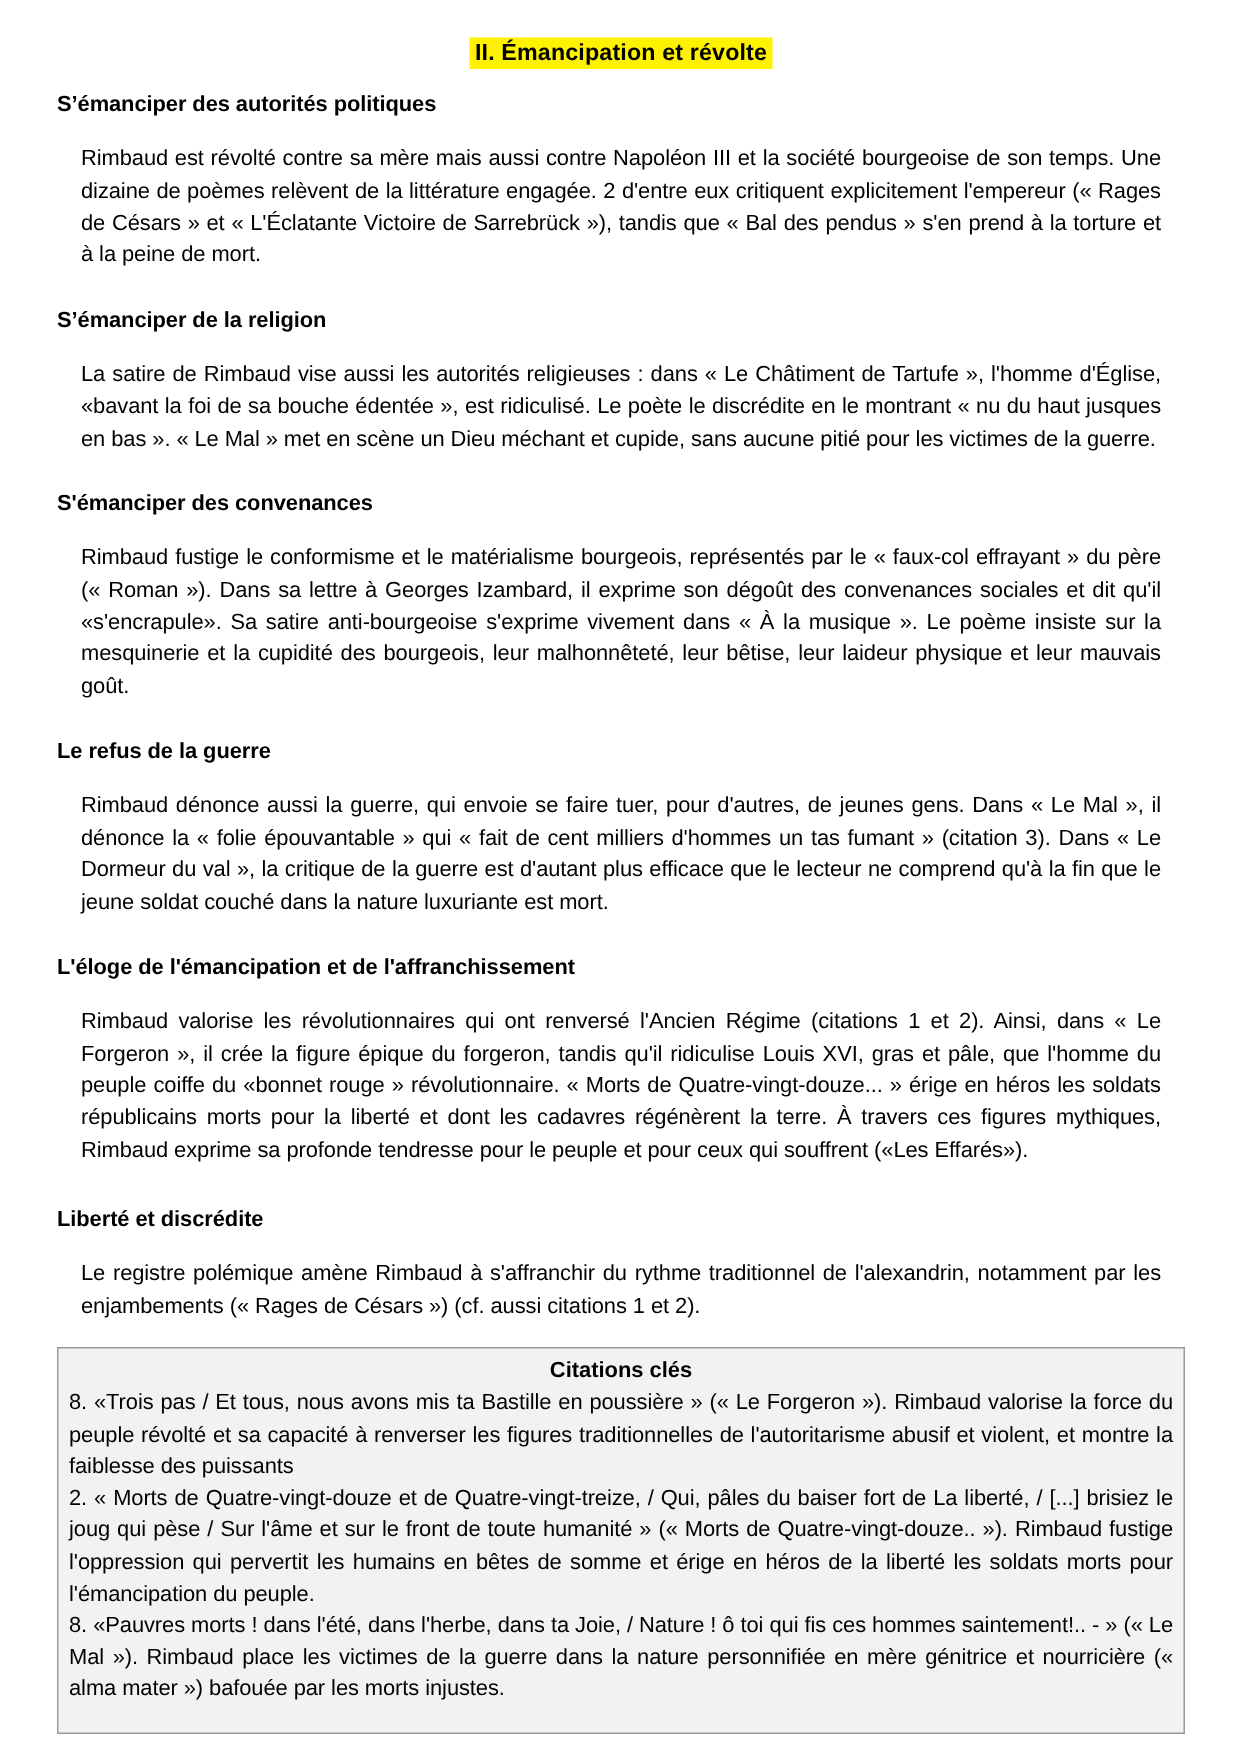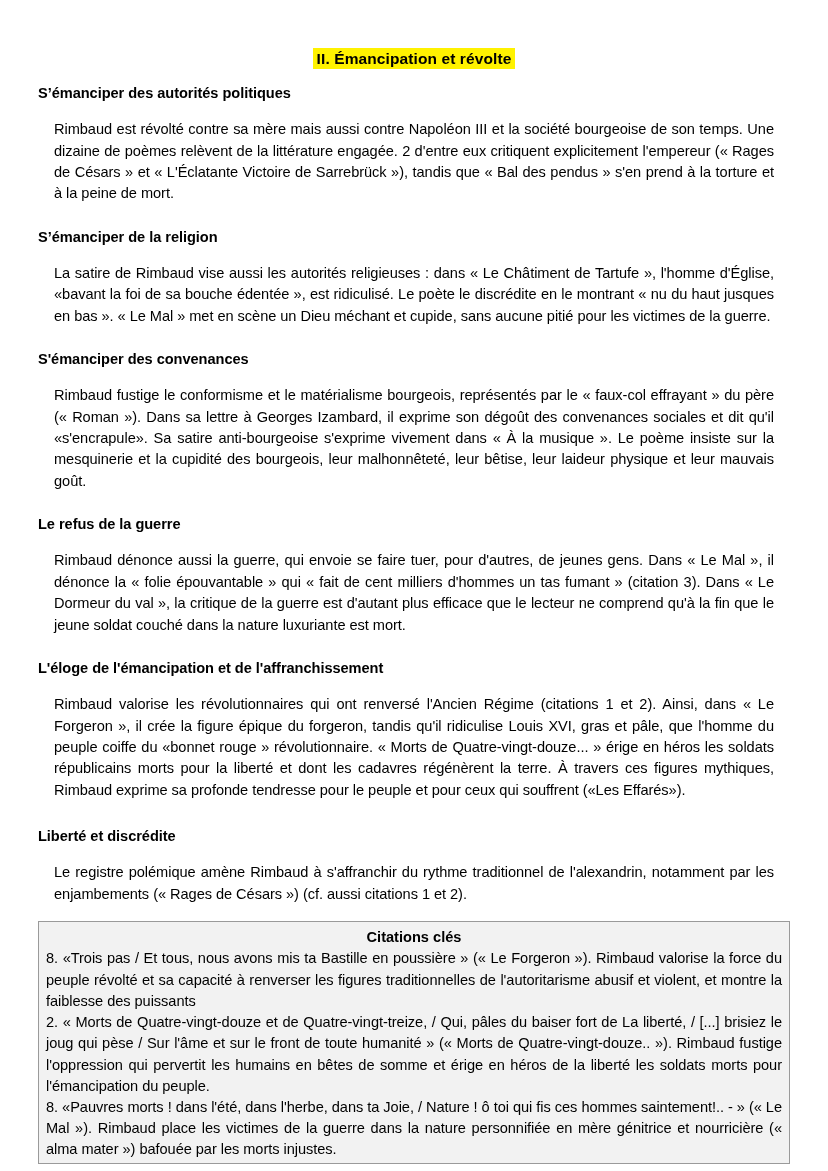--- a/index.html
+++ b/index.html
@@ -19,21 +19,21 @@
     box-sizing: border-box;
     width: 828px;
     height: 1171px;
     padding: 0 38px;
     background: #ffffff;
   }
 
   
   .title-wrap {
     text-align: center;
-    padding-top: 49px;
+    padding-top: 26px;
     padding-bottom: 14px;
   }
   .doc-title {
     display: inline;
     background: #FFF200;
     font-weight: bold;
     font-size: 15.5px;
     line-height: 1.35;
     letter-spacing: 0.1px;
     padding: 2px 4px 2px 4px;
@@ -62,21 +62,21 @@
 
   .gap-small  { height: 7px; }
   .gap-medium { height: 10px; }
 
   
   .citations-box {
     box-sizing: border-box;
     margin-top: 13px;
     border: 1px solid #9a9a9a;
     background: #F2F2F2;
-    padding: 5px 7px 2px 7px;
+    padding: 5px 7px 17px 7px;
   }
   .citations-title {
     text-align: center;
     font-weight: bold;
     font-size: 14.6px;
     line-height: 1.4;
     margin: 0 0 1px 0;
   }
   .citation-item {
     font-size: 14.6px;

